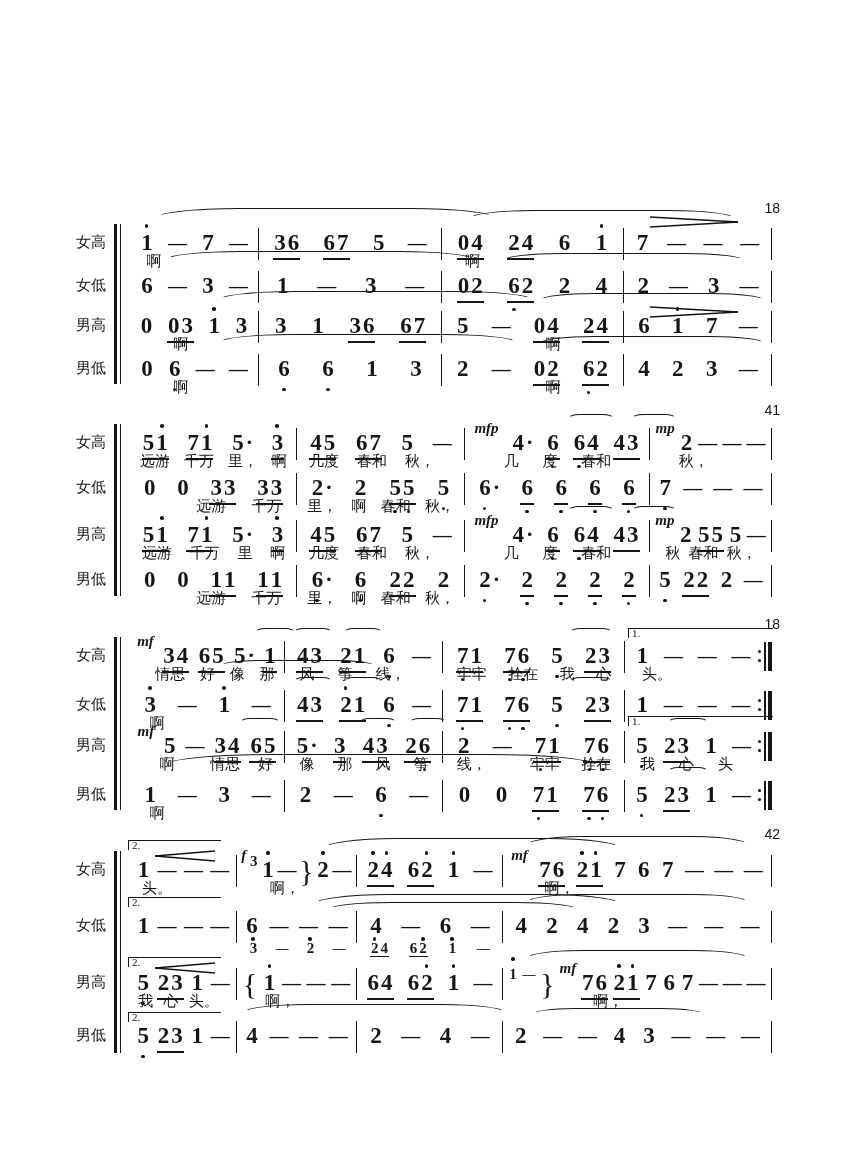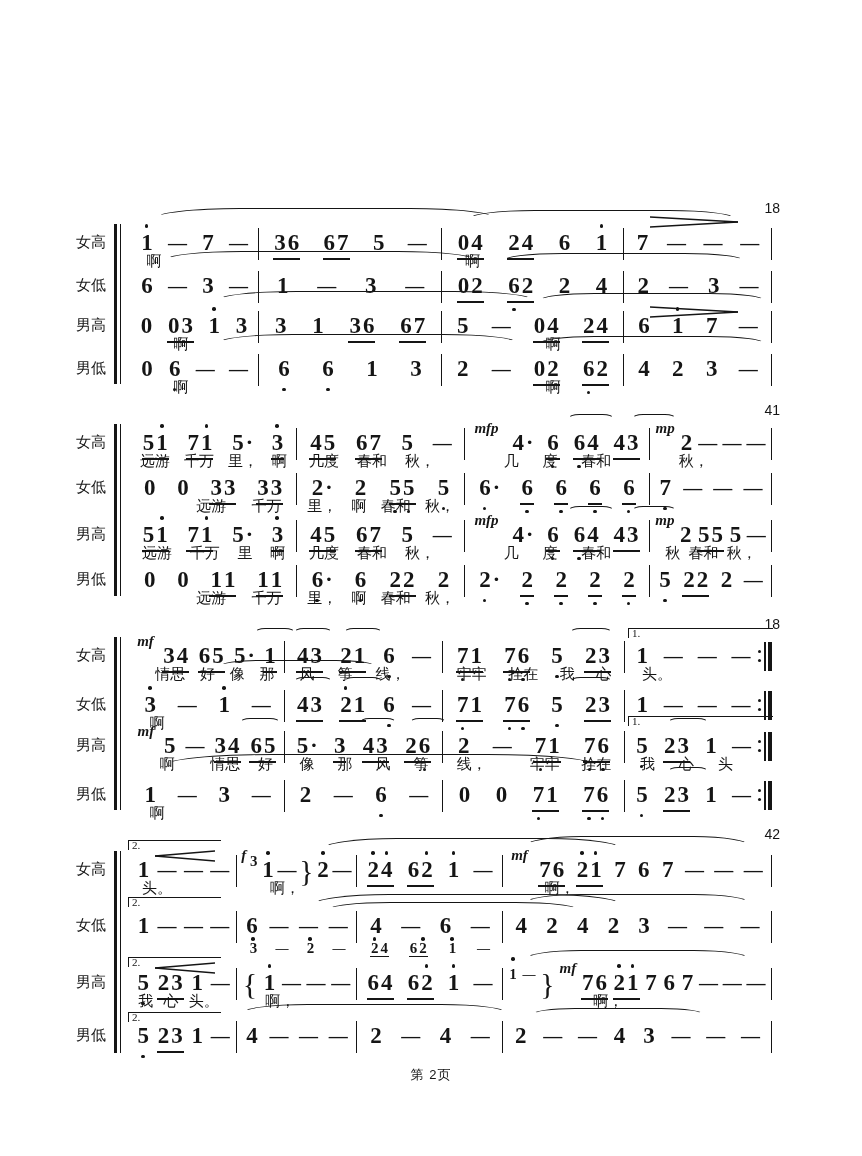--- a/index.html
+++ b/index.html
@@ -42,21 +42,20 @@
   .slur{position:absolute;box-sizing:border-box;border:1.6px solid transparent;border-top-color:#151515;border-radius:50%/100%}
   .volta{position:absolute;border-top:1.6px solid #151515;border-left:1.6px solid #151515;height:9px}
   .volta b{font:400 11px "Liberation Serif",serif;font-weight:400;position:absolute;left:3px;top:-2px}
   .hp{position:absolute}
   .footer{position:absolute;left:0;top:1066px;width:100%;text-align:center;font-size:13px;letter-spacing:1px}
 </style>
 </head>
 <body>
 
 <div id="score">
-  <div class="footer">第 2页</div>
 <div class="system" style="top: 200px; height: 200px;">
       <span class="sysnum">18</span>
       <i class="brk" style="top: 24px; height: 160px;"></i>
       <span class="vlabel" style="top: 33px;">女高</span>
       <div class="voice" style="top: 28px;">
         <span class="meas" style="width: 129px;">
           <span class="grp">
             <span class="d">1<i class="da"></i></span>
           </span>
           <span class="dash">—</span>

